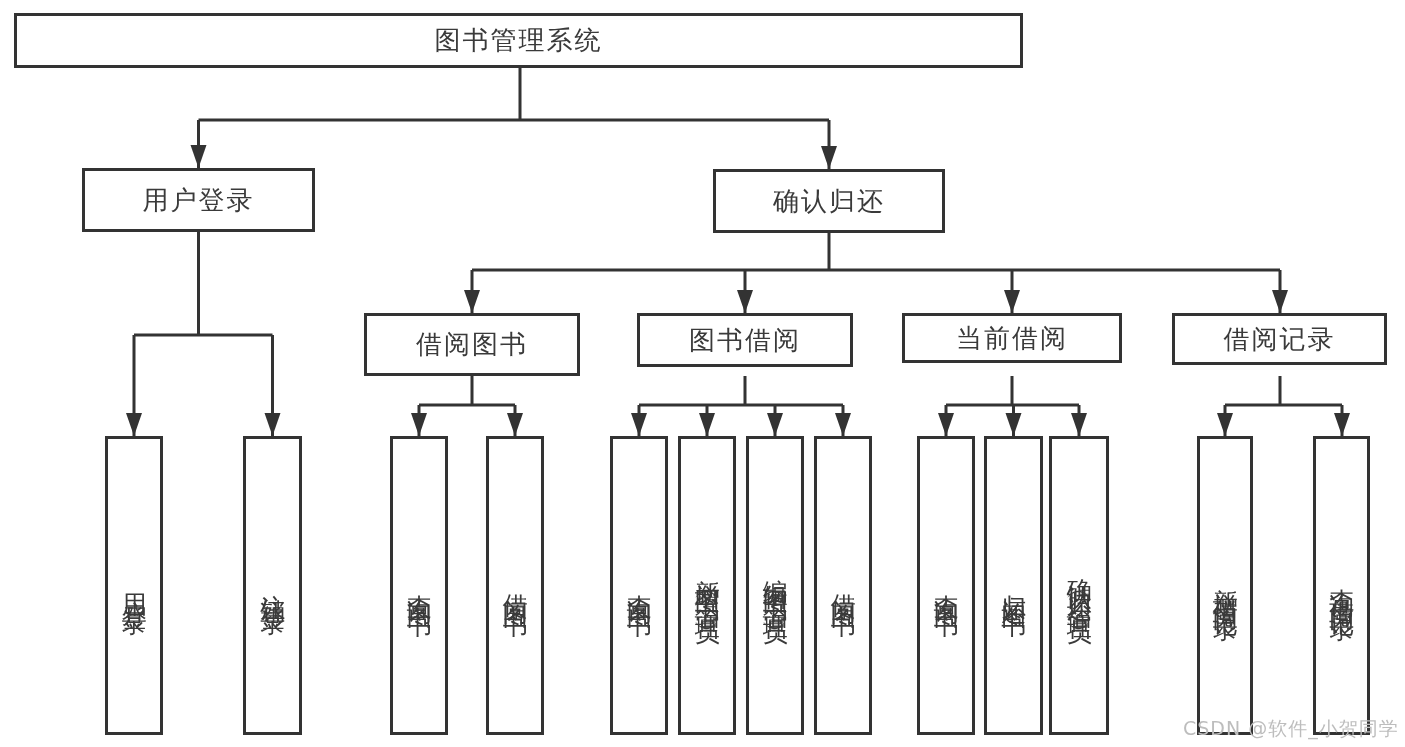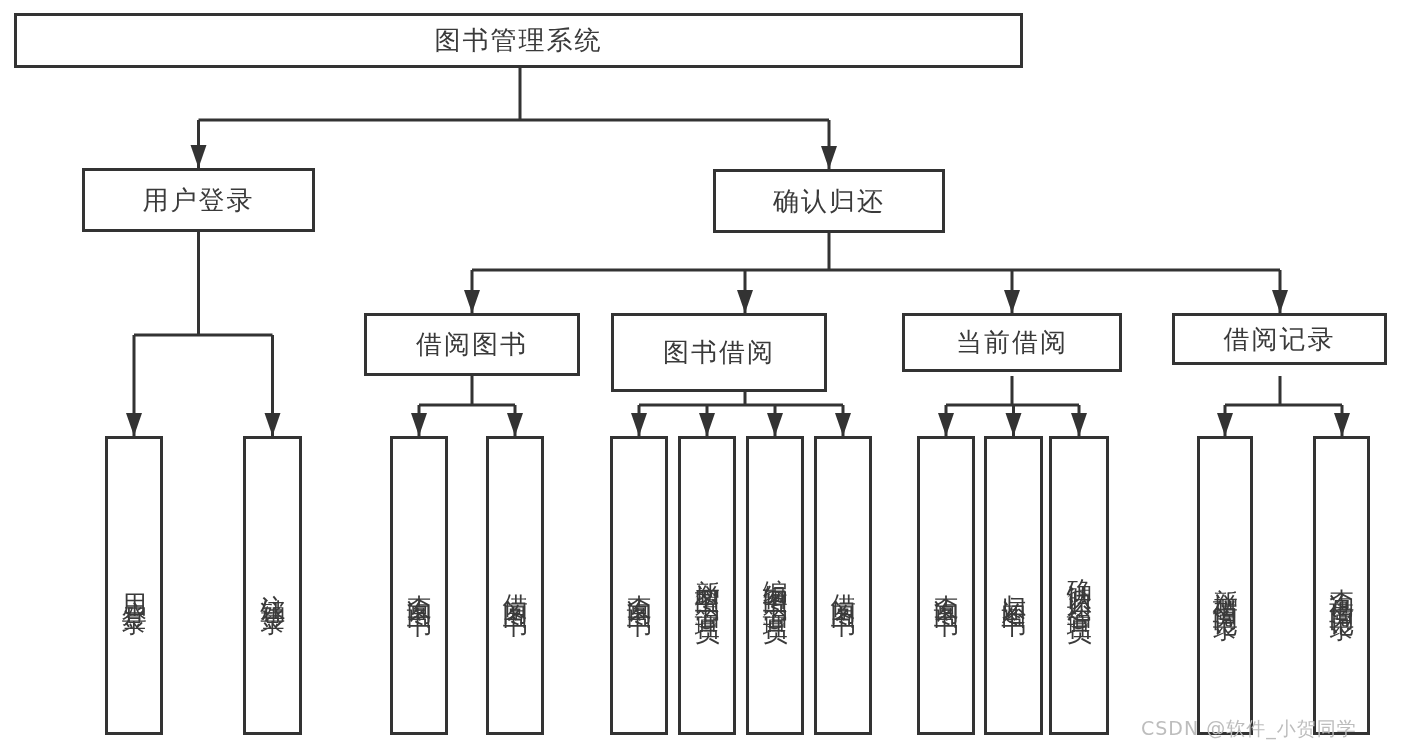--- a/index.html
+++ b/index.html
@@ -15,21 +15,21 @@
   }
   .vnode{
     position:absolute;box-sizing:border-box;border:3px solid #333333;background:#ffffff;
     display:flex;align-items:center;justify-content:center;z-index:2;
   }
   .vtext{
     writing-mode:vertical-rl;text-orientation:mixed;
     font-size:25px;letter-spacing:6px;line-height:1.1;color:#3a3a3a;
   }
   .watermark{
-    position:absolute;left:1141px;top:716px;z-index:5;
+    position:absolute;left:1183px;top:716px;z-index:5;
     font-size:19px;color:#bdbdbd;letter-spacing:1px;white-space:nowrap;
   }
 </style>
 </head>
 <body>
 
 <div class="canvas">
 
   <svg width="1405" height="747" viewBox="0 0 1405 747">
     <g stroke="#333333" stroke-width="3" fill="none">
@@ -63,22 +63,22 @@
       <polygon points="1334,413 1350,413 1342,436"></polygon>
     </g>
   </svg>
 
   <div class="hnode" style="left:14px;top:13px;width:1009px;height:55px">图书管理系统</div>
 
   <div class="hnode" style="left:82px;top:168px;width:233px;height:64px">用户登录</div>
   <div class="hnode" style="left:713px;top:169px;width:232px;height:64px">确认归还</div>
 
   <div class="hnode" style="left:364px;top:313px;width:216px;height:63px">借阅图书</div>
-  <div class="hnode" style="left:611px;top:313px;width:216px;height:79px">图书借阅</div>
-  <div class="hnode" style="left:902px;top:313px;width:220px;height:59px">当前借阅</div>
+  <div class="hnode" style="left:637px;top:313px;width:216px;height:54px">图书借阅</div>
+  <div class="hnode" style="left:902px;top:313px;width:220px;height:50px">当前借阅</div>
   <div class="hnode" style="left:1172px;top:313px;width:215px;height:52px">借阅记录</div>
 
   <div class="vnode" style="left:105px;top:436px;width:58px;height:299px">
     <span class="vtext">用户登录</span>
   </div>
   <div class="vnode" style="left:243px;top:436px;width:59px;height:299px">
     <span class="vtext">注销登录</span>
   </div>
 
   <div class="vnode" style="left:390px;top:436px;width:58px;height:299px">

